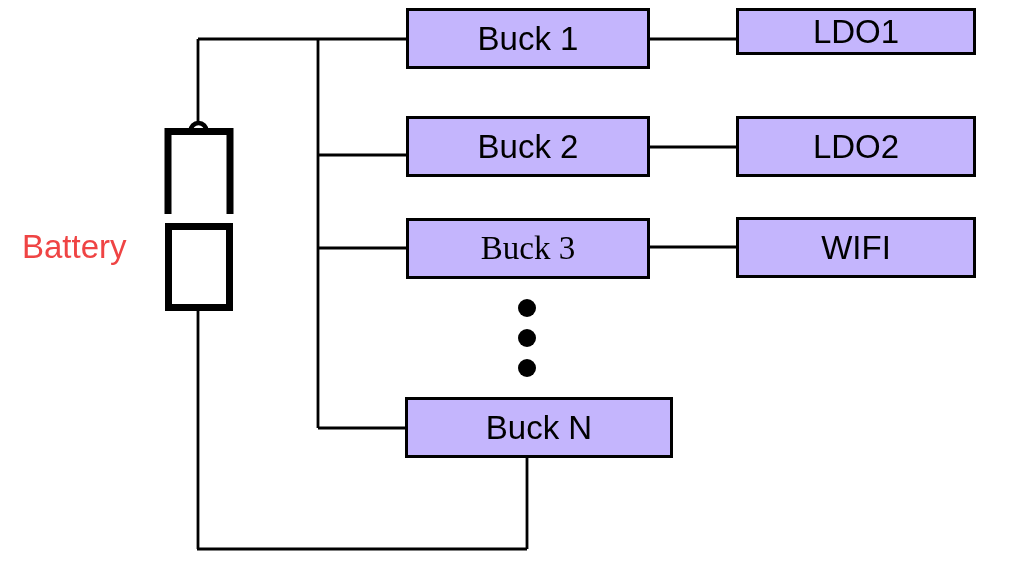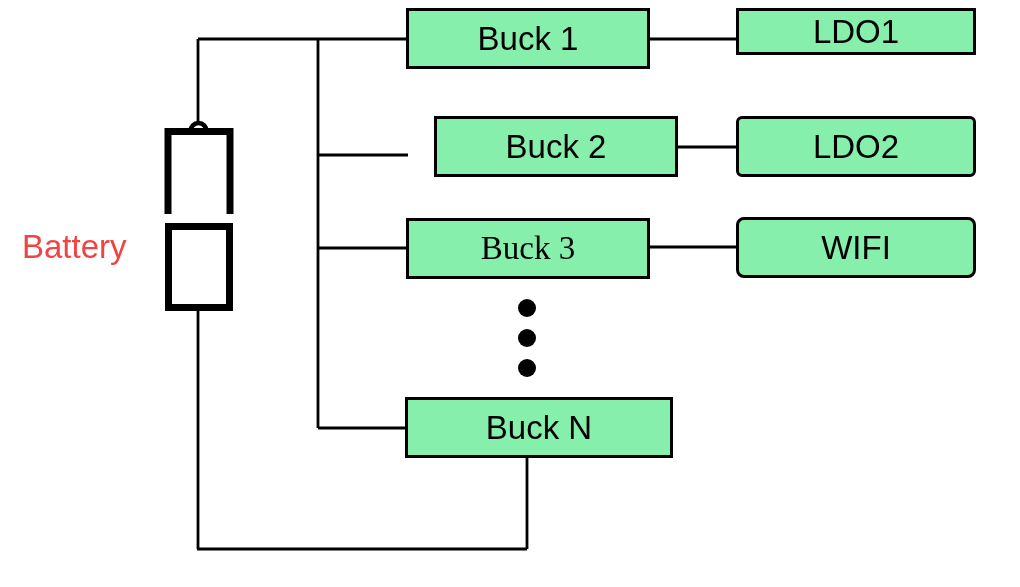--- a/index.html
+++ b/index.html
@@ -17,37 +17,37 @@
   }
   #wires {
     position: absolute;
     left: 0;
     top: 0;
   }
   .node {
     position: absolute;
     box-sizing: border-box;
     border: 3px solid #000000;
-    background: #86efac;
+    background: #c4b5fd;
     display: flex;
     align-items: center;
     justify-content: center;
     font-size: 33px;
     color: #000000;
     white-space: nowrap;
   }
   
   #node-buck1 { left: 406px; top:   8px; width: 244px; height: 61px; }
-  #node-buck2 { left: 406px; top: 116px; width: 244px; height: 61px; margin-left: 28px; }
+  #node-buck2 { left: 406px; top: 116px; width: 244px; height: 61px; }
   #node-buck3 { left: 406px; top: 218px; width: 244px; height: 61px; font-family: Liberation Serif, serif; }
   #node-buckN { left: 405px; top: 397px; width: 268px; height: 61px; }
   
   #node-ldo1  { left: 736px; top:   8px; width: 240px; height: 47px; }
-  #node-ldo2  { left: 736px; top: 116px; width: 240px; height: 61px; border-radius: 6px; }
-  #node-wifi  { left: 736px; top: 217px; width: 240px; height: 61px; border-radius: 8px; }
+  #node-ldo2  { left: 736px; top: 116px; width: 240px; height: 61px; }
+  #node-wifi  { left: 736px; top: 217px; width: 240px; height: 61px; }
 
   #battery-label {
     position: absolute;
     left: 22px;
     top: 209px;
     font-size: 33px;
     line-height: 38px;
     color: #ef4444;
     white-space: nowrap;
     margin-top: 19px;

